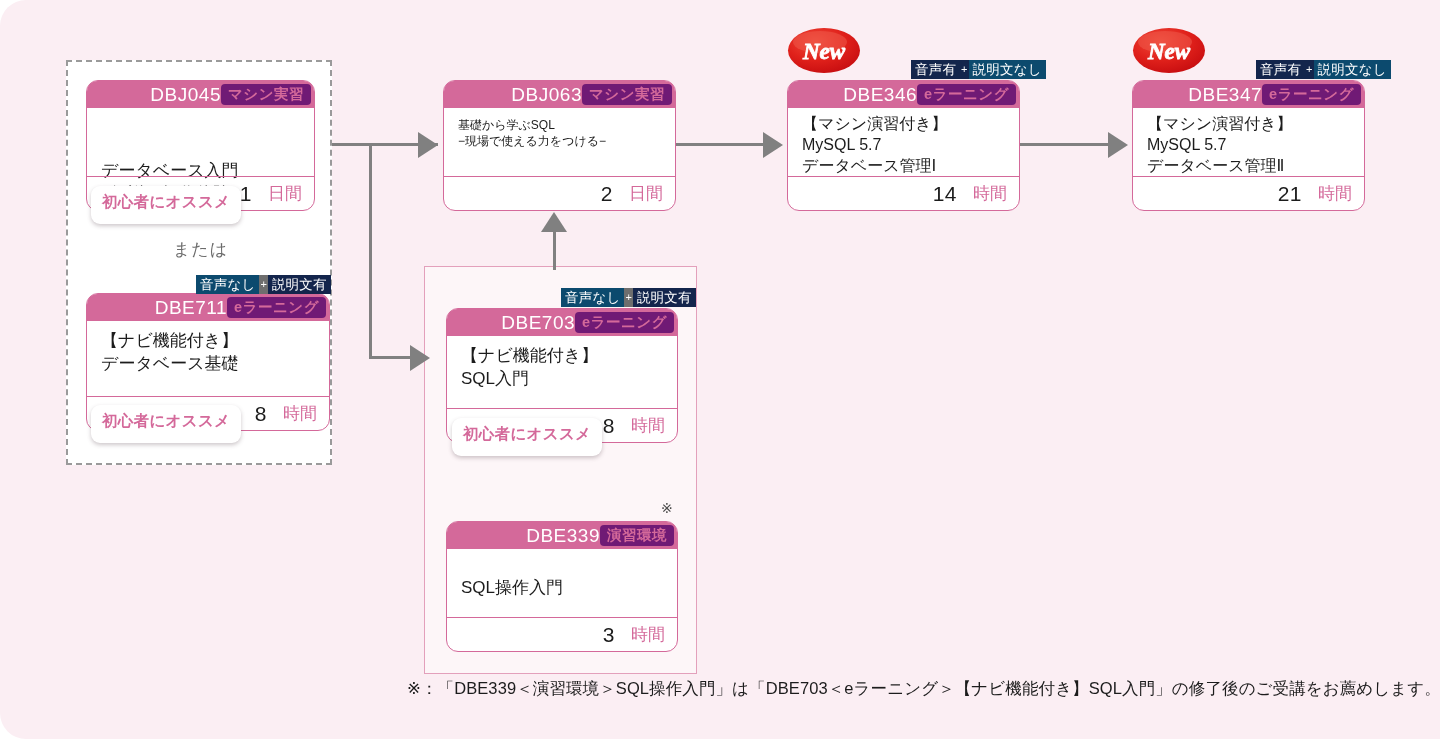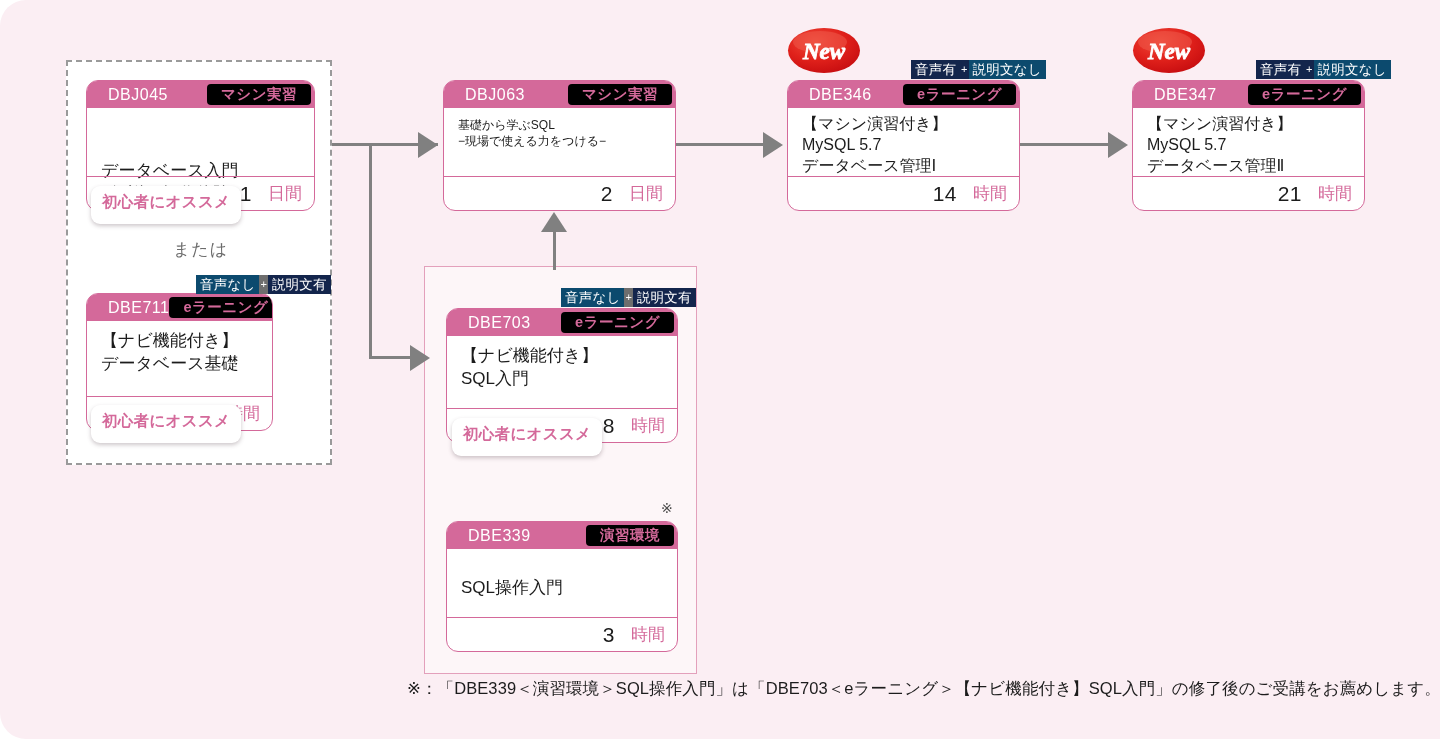--- a/index.html
+++ b/index.html
@@ -59,37 +59,37 @@
     position: relative;
     height: 27px;
     background: #d4699a;
     border-radius: 10px 10px 0 0;
     display: flex;
     align-items: center;
     overflow: hidden;
   }
   .card-code {
     flex: 1 1 auto;
-    text-align: left;
+    text-align: right;
     color: #ffffff;
-    font-size: 16px;
+    font-size: 19px;
     letter-spacing: .5px;
     padding-left: 21px;
   }
   .card-tag {
     flex: 0 0 auto;
-    background: #000000;
+    background: #701a75;
     color: #d4699a;
     font-size: 14.5px;
     font-weight: bold;
     letter-spacing: .5px;
     height: 21px;
     line-height: 21px;
     margin-right: 3px;
-    padding: 0 14px;
+    padding: 0 7px;
     border-radius: 4px;
     white-space: nowrap;
   }
   .card-body {
     box-sizing: border-box;
     padding: 9px 0 4px 14px;
     color: #1c1c1c;
     font-size: 17px;
     line-height: 1.35;
     white-space: pre-line;
@@ -254,21 +254,21 @@
   </div>
   <div class="rec-pill" style="left:91px; top:186px;">初心者にオススメ</div>
 
   <div class="or-label" style="left:86px; top:238px; width:229px;">または</div>
 
   <div class="av-badge" style="left:196px; top:275px;">
     <span class="av-seg av-gray">音声なし</span>
     <span class="av-plus">+</span>
     <span class="av-seg av-navy">説明文有</span>
   </div>
-  <div class="card" style="left:86px; top:293px; width:187px; height:138px;">
+  <div class="card" style="left:86px; top:293px; width:244px; height:138px;">
     <div class="card-head">
       <div class="card-code">DBE711</div>
       <div class="card-tag">eラーニング</div>
     </div>
     <div class="card-body" style="height:75px;">【ナビ機能付き】
 データベース基礎</div>
     <div class="card-foot">
       <span class="dur-num">8</span>
       <span class="dur-unit">時間</span>
     </div>

